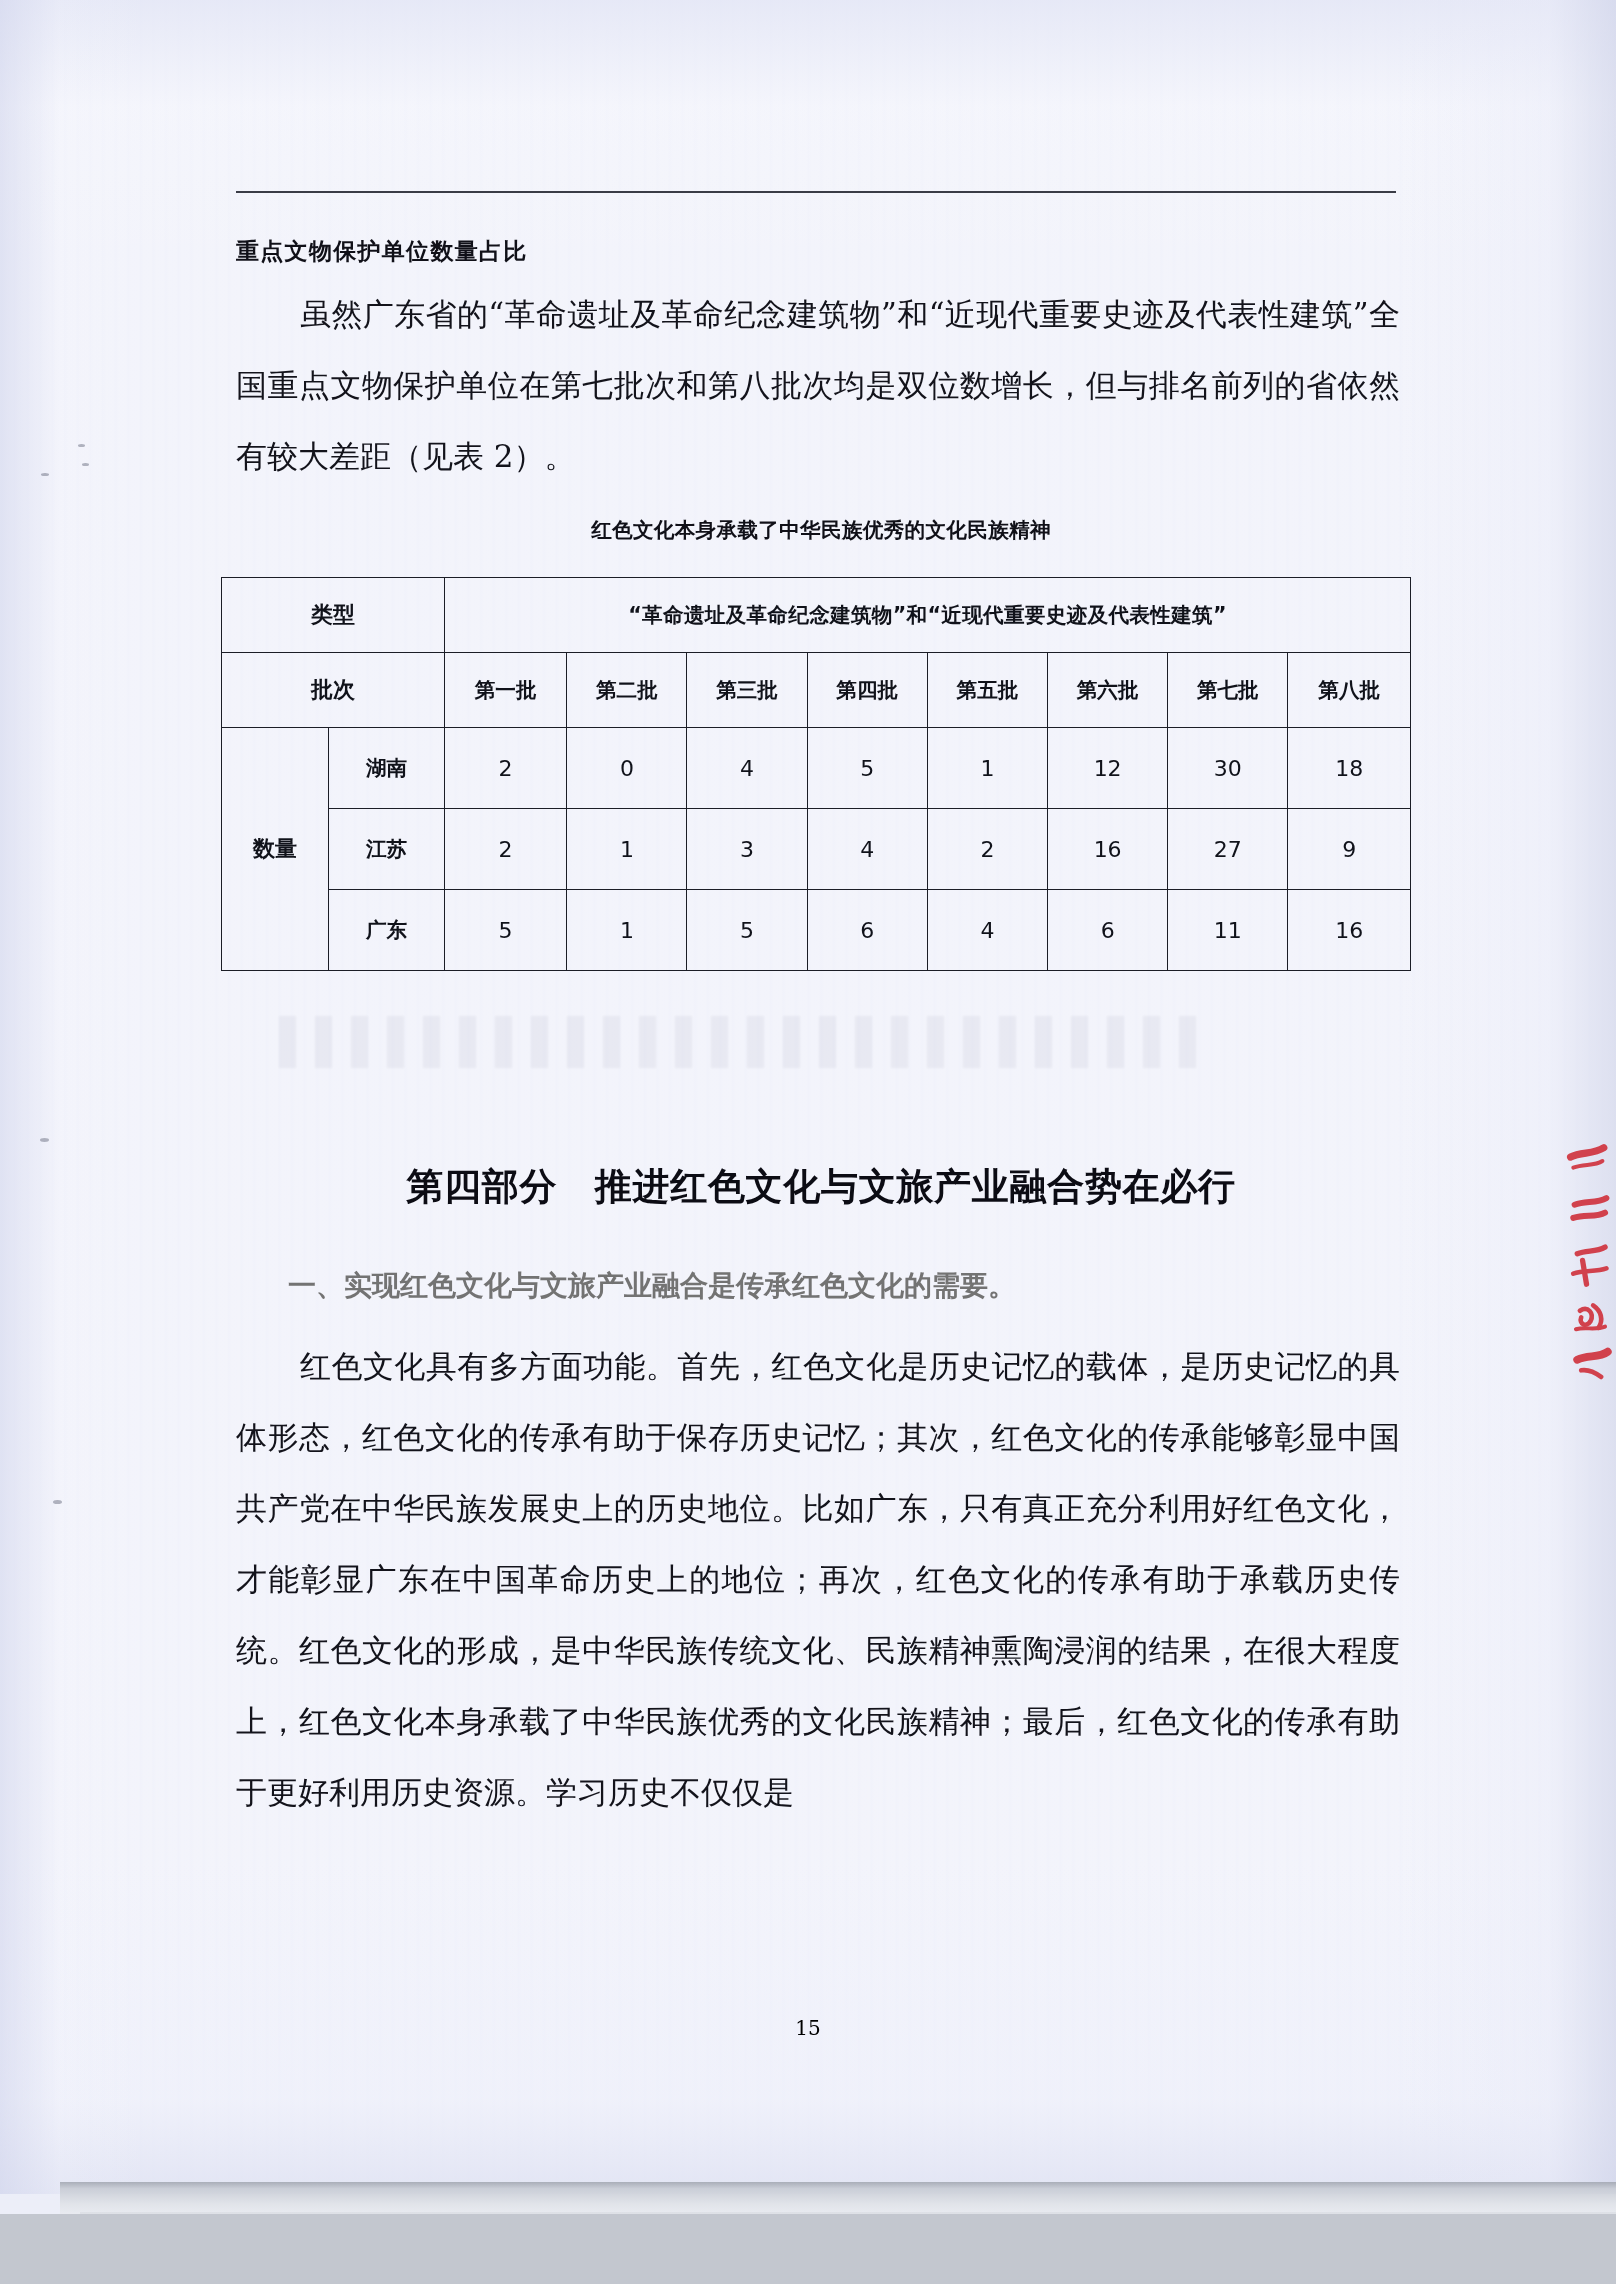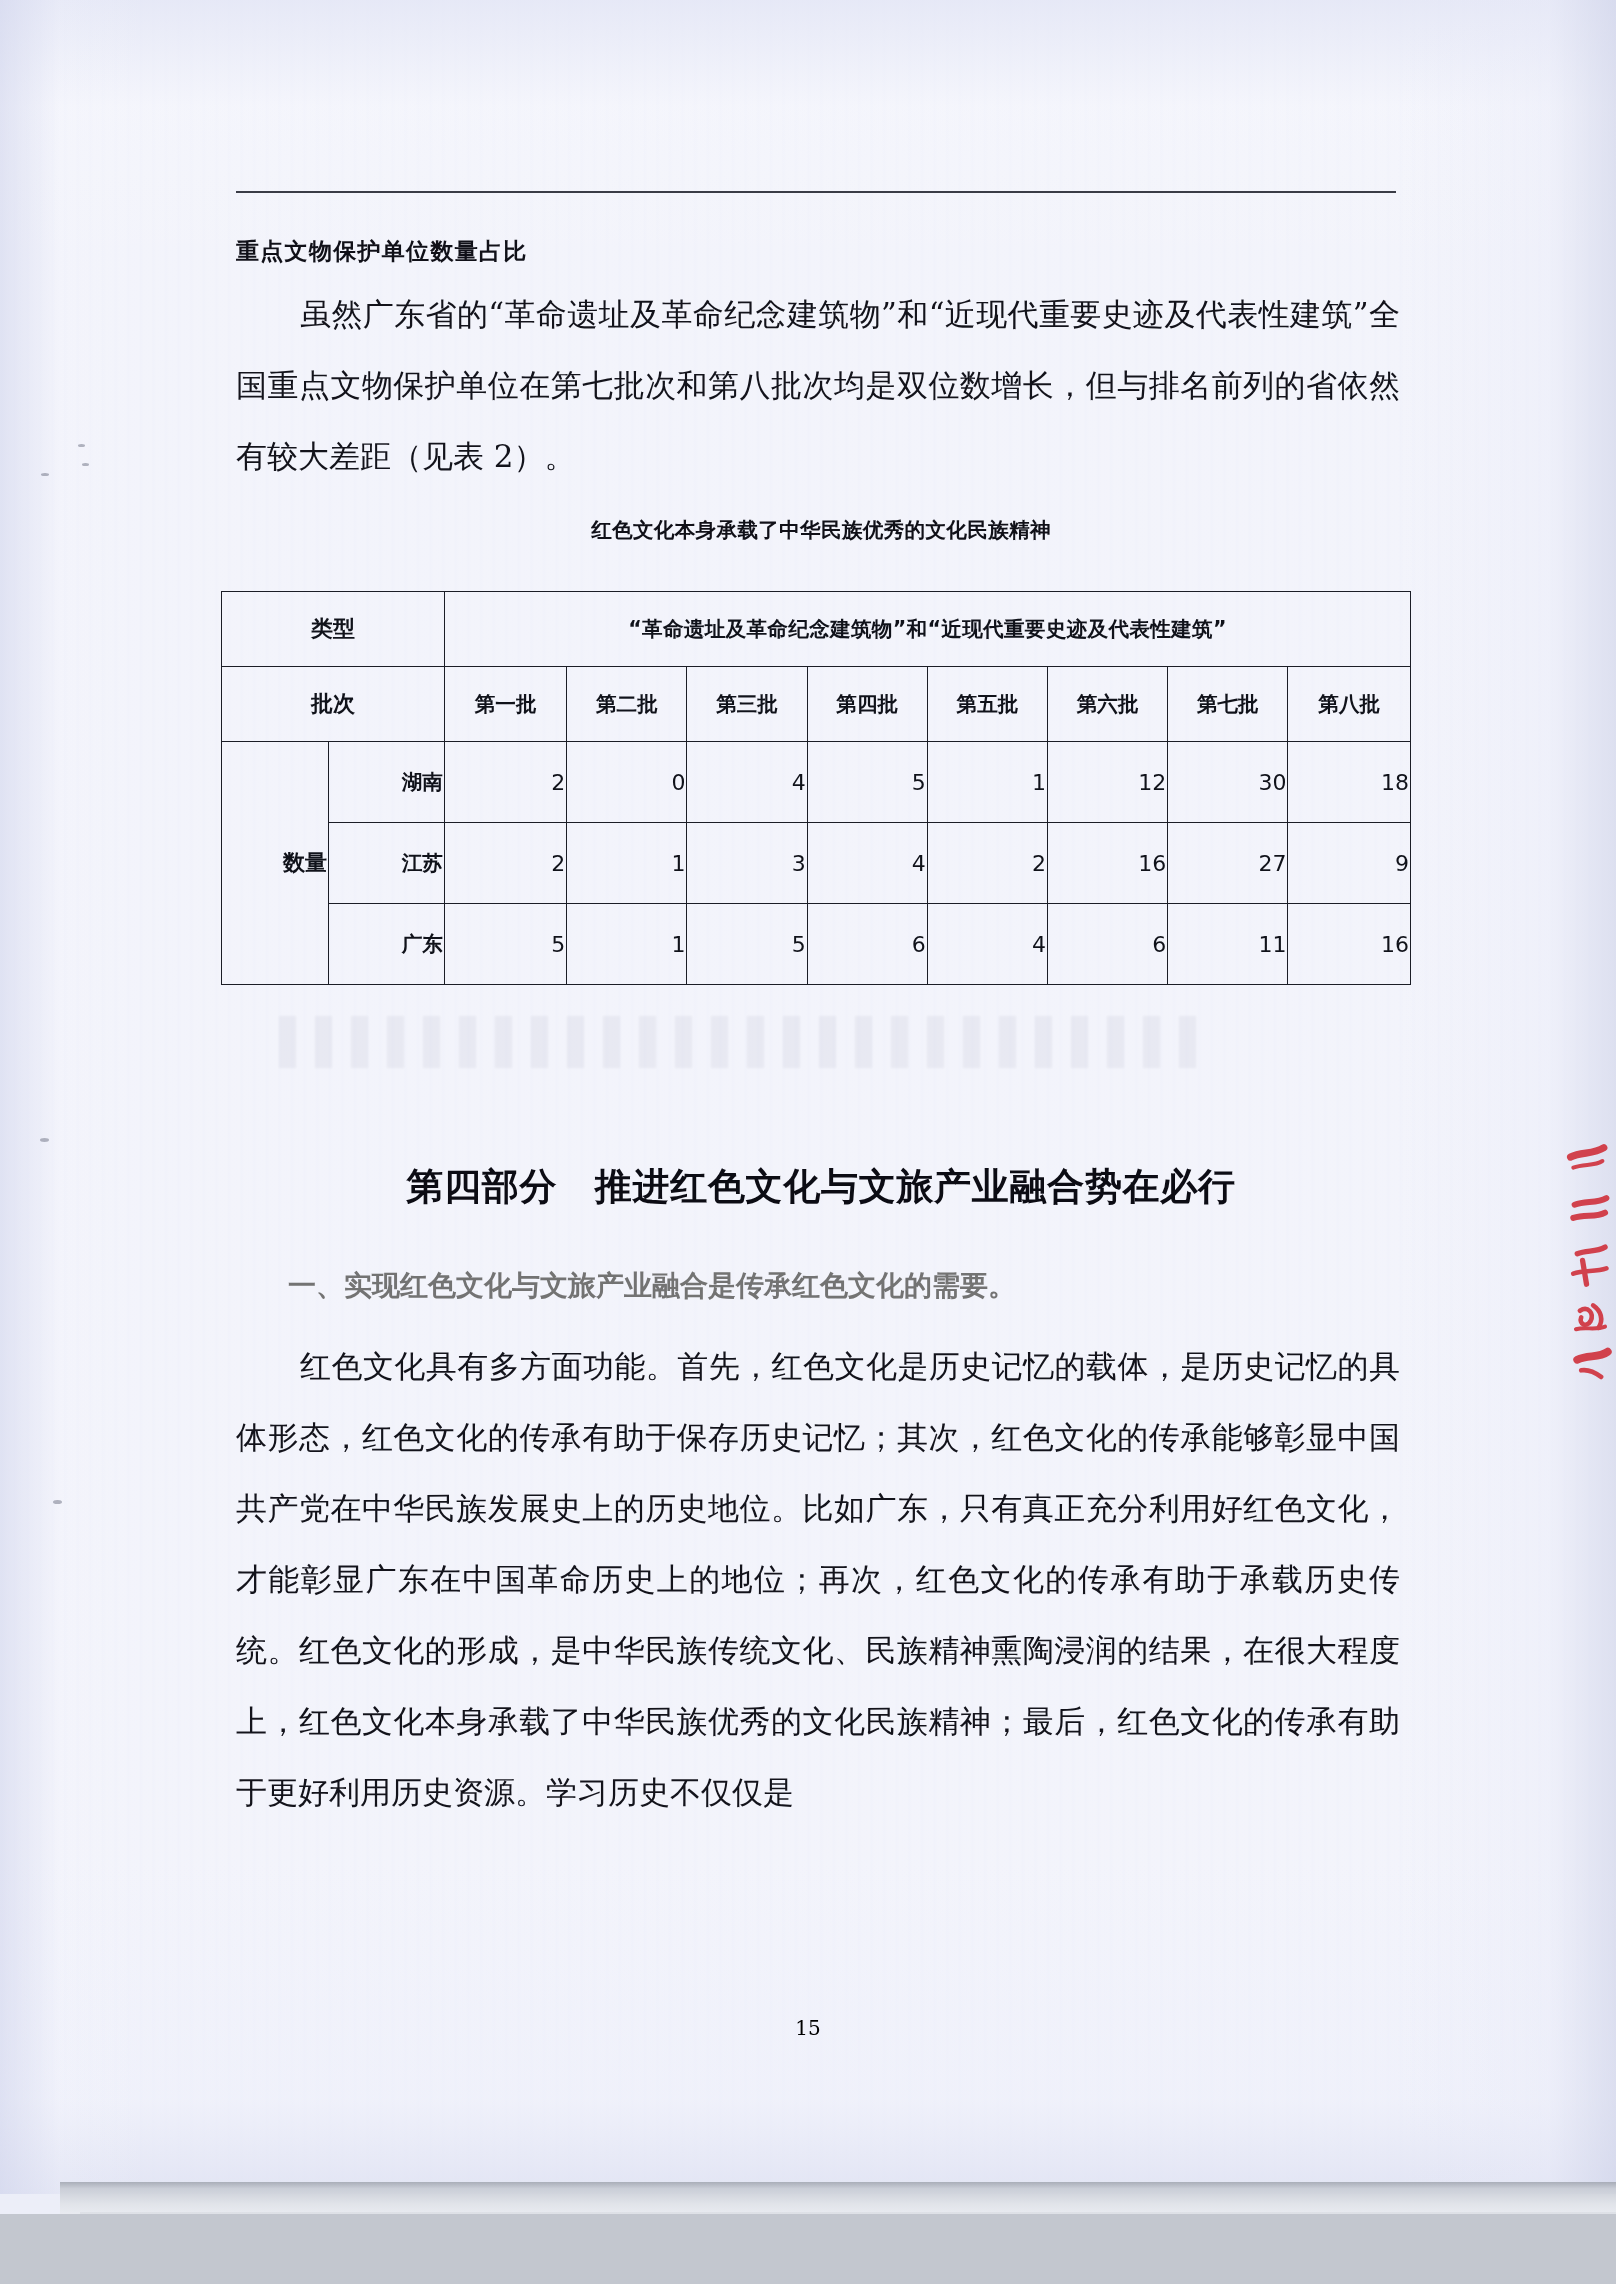--- a/index.html
+++ b/index.html
@@ -119,21 +119,21 @@
     font-size: 20.6px;
     line-height: 37px;
     color: #101018;
     letter-spacing: 0.3px;
   }
 
   
   #tbl-wrap {
     position: absolute;
     left: 205px;
-    top: 591px;
+    top: 577px;
     width: 1190px;
     padding-left: 16px;
   }
   table.data {
     border-collapse: collapse;
     width: 1190px;
     table-layout: fixed;
     background: transparent;
   }
   table.data td {
@@ -141,21 +141,21 @@
     text-align: center;
     vertical-align: middle;
     font-family: "DejaVu Sans", "Liberation Sans", sans-serif;
     color: #10121a;
   }
   td.hdr-lbl { font-weight: 700; font-size: 22px; height: 72px; }
   td.hdr-span { font-weight: 700; font-size: 20.6px; letter-spacing: 0.3px; }
   td.hdr-batch { font-weight: 700; font-size: 20.6px; height: 64px; }
   td.prov { font-weight: 700; font-size: 20.6px; }
   td.num { font-size: 22px; font-family: "DejaVu Serif","Liberation Serif",serif; }
-  tr.drow td { height: 78px; text-align: right; }
+  tr.drow td { height: 78px; }
   td.qty { font-weight: 700; font-size: 22px; }
 
   
   .sec-head {
     position: absolute;
     left: 236px;
     top: 1162px;
     width: 1170px;
     text-align: center;
     font-family: "DejaVu Sans", "Liberation Sans", sans-serif;

